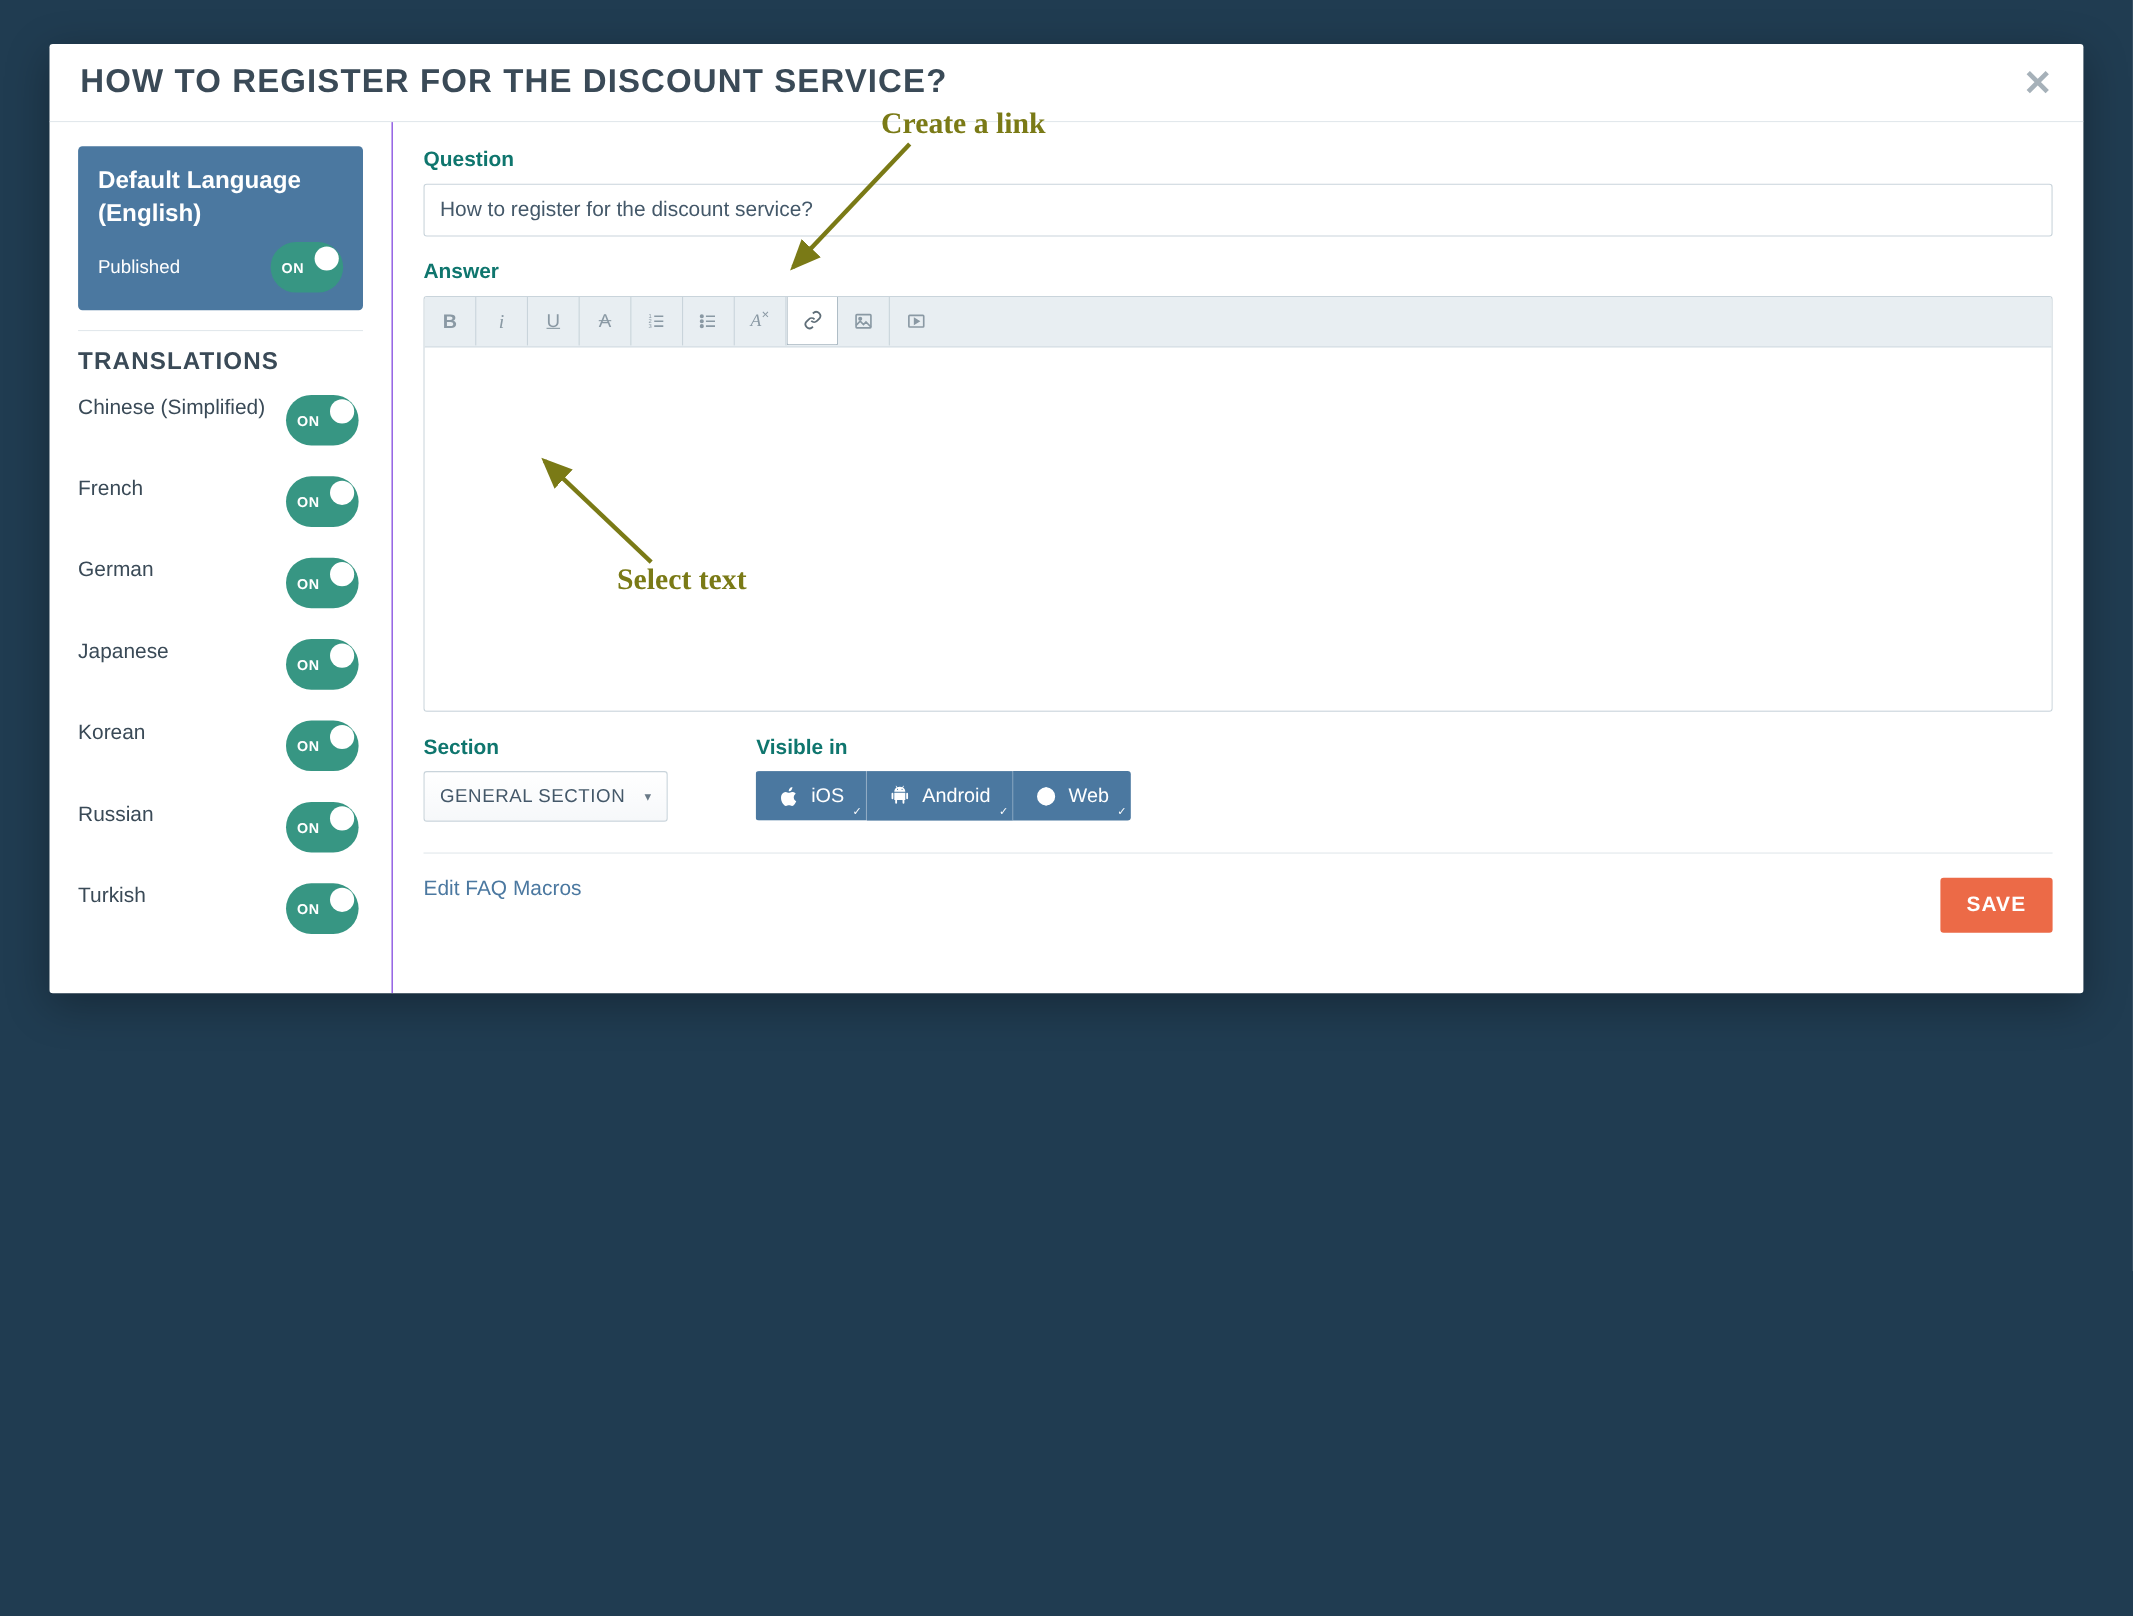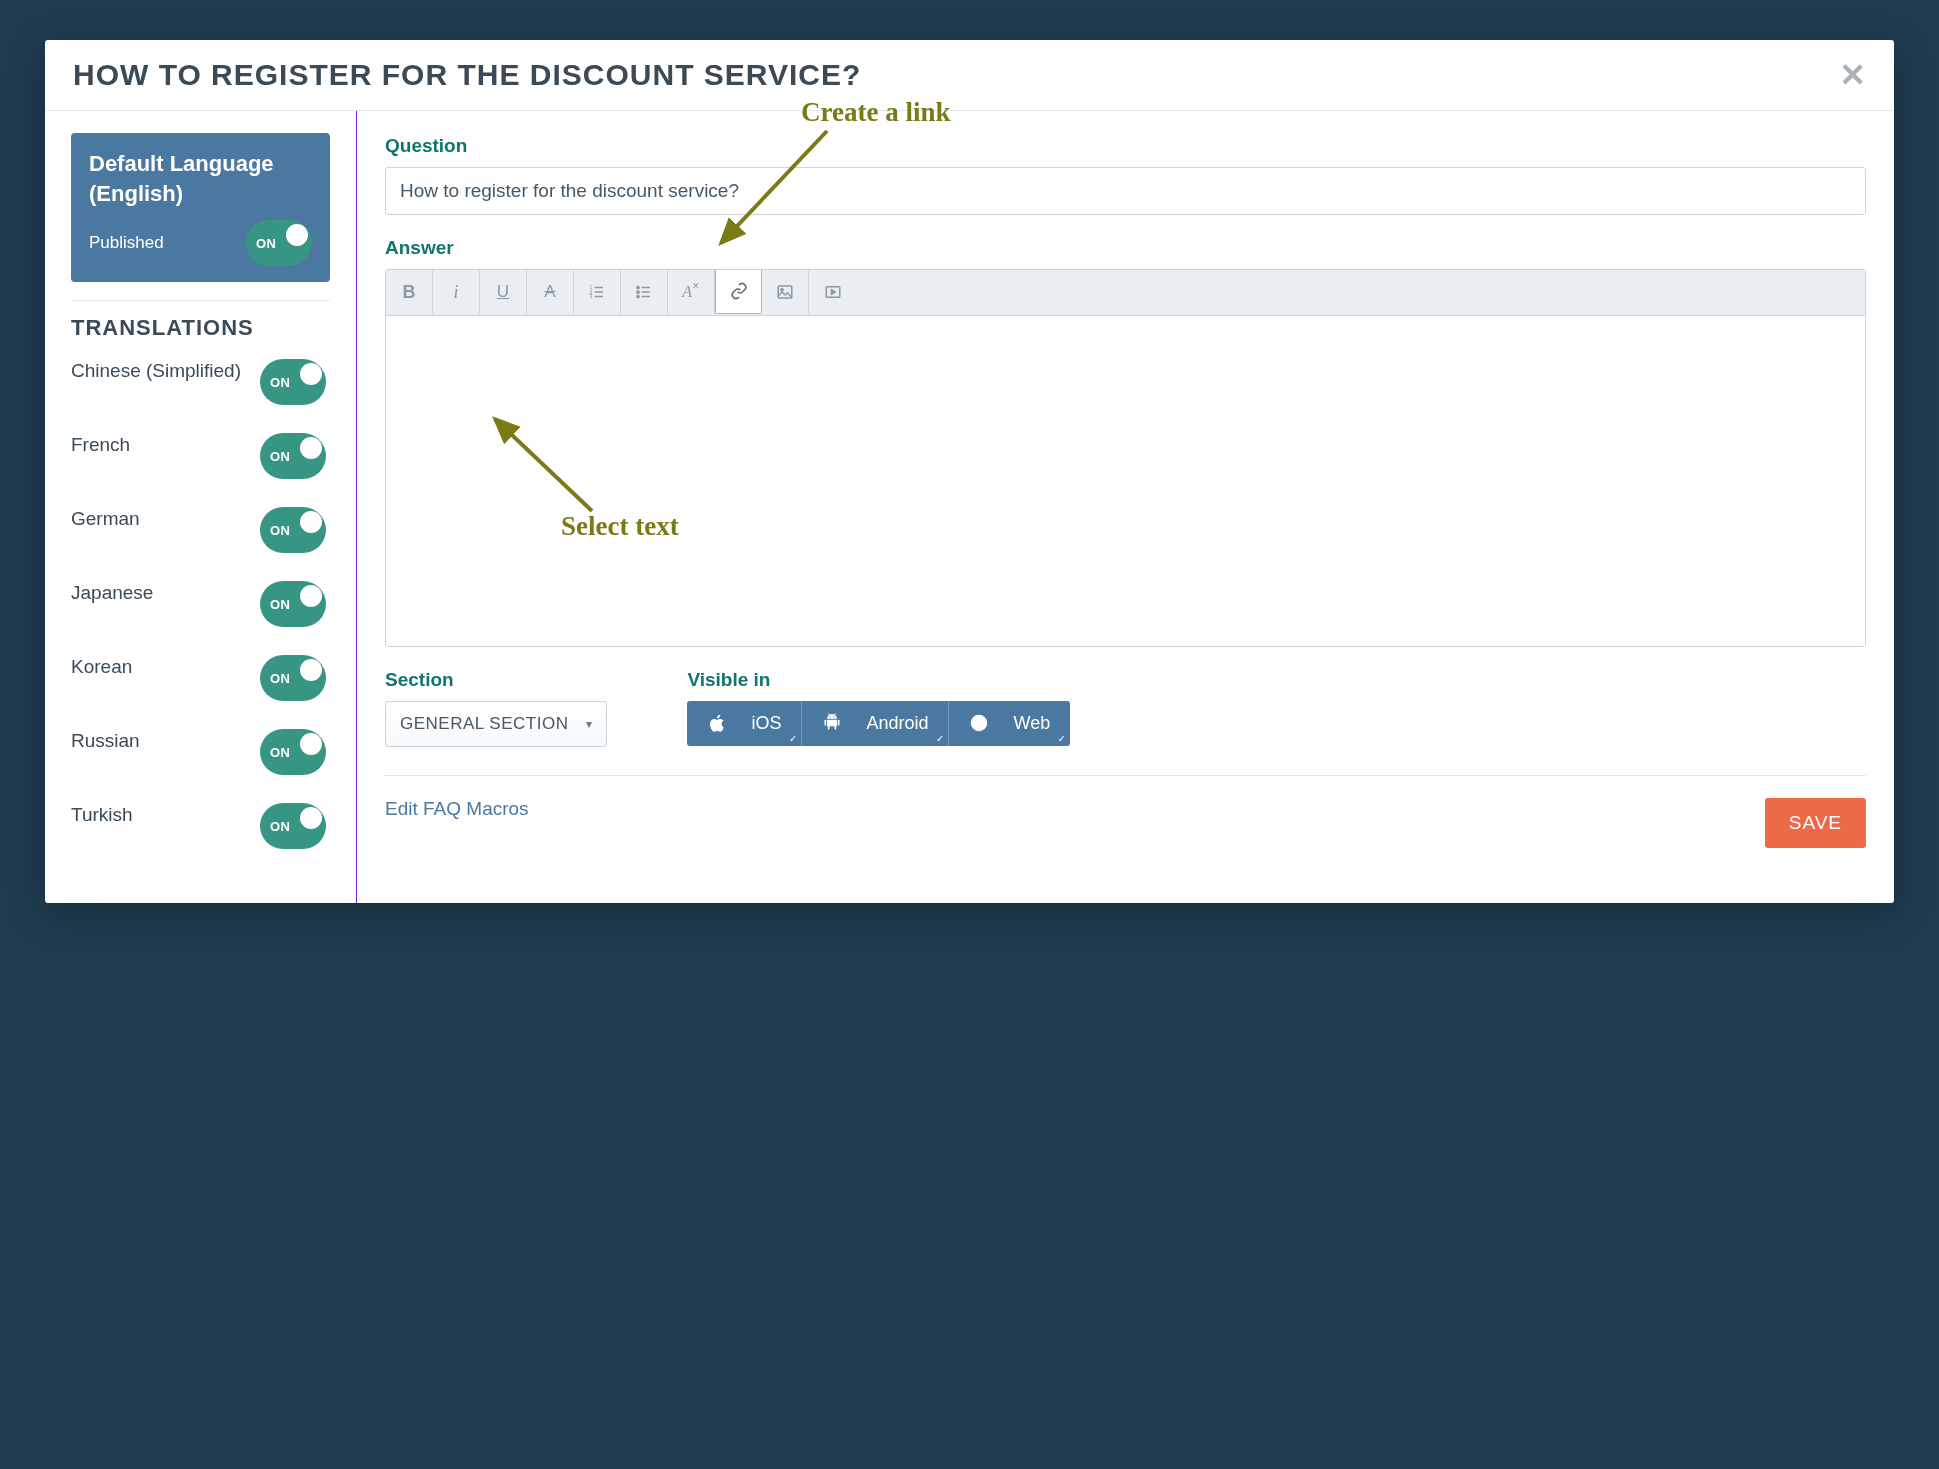--- a/index.html
+++ b/index.html
@@ -30,29 +30,29 @@
   .tbtn.active-link{background:#fff;border:1px solid #a7b6c0;border-top:none;border-radius:0 0 2px 2px;position:relative;top:-1px;height:45px}
   .tbtn svg{width:18px;height:18px}
   .editor-content{min-height:330px;background:#fff;padding:14px 30px;font-size:16px;color:#222;line-height:1.45}
   .editor-content p{margin-bottom:14px}
   .highlight-here{background:#b3d4f5}
   .row-bottom{display:flex;gap:80px;margin-bottom:28px}
   .sec-col{}
   .section-select{border:1px solid #c9d4db;border-radius:3px;padding:12px 38px 12px 14px;font-size:17px;color:#445869;letter-spacing:0.5px;position:relative;cursor:pointer;background:linear-gradient(#fff,#f6f8fa)}
   .section-select::after{content:"▾";position:absolute;right:14px;top:50%;transform:translateY(-50%);color:#6a7a87;font-size:12px}
   .platform-row{display:flex;gap:0}
-  .plat-btn{background:#4b78a0;color:#fff;display:flex;align-items:flex-start;gap:24px;padding:12px 20px;font-size:18px;font-weight:400;cursor:pointer;border-right:1px solid rgba(255,255,255,0.25);position:relative}
+  .plat-btn{background:#4b78a0;color:#fff;display:flex;align-items:center;gap:10px;padding:12px 20px;font-size:18px;font-weight:400;cursor:pointer;border-right:1px solid rgba(255,255,255,0.25);position:relative}
   .plat-btn:first-child{border-radius:3px 0 0 3px}
   .plat-btn:last-child{border-right:none;border-radius:0 3px 3px 0}
   .plat-check{position:absolute;right:4px;bottom:2px;font-size:10px}
   .plat-btn svg{width:20px;height:20px;fill:#fff}
   .hr2{height:1px;background:#e2e8ec;margin-bottom:22px}
   .footer-row{display:flex;align-items:flex-start;justify-content:space-between}
   .macros-link{font-size:19px;color:#4b78a0;cursor:pointer}
-  .save-btn{background:#ec6a47;color:#fff;font-size:19px;font-weight:400;letter-spacing:1px;padding:14px 24px;border-radius:3px;border:none;cursor:pointer}
+  .save-btn{background:#ec6a47;color:#fff;font-size:19px;font-weight:700;letter-spacing:1px;padding:14px 24px;border-radius:3px;border:none;cursor:pointer}
   .annotation{position:absolute;font-family:Georgia,"Times New Roman",serif;font-weight:700;font-size:27px;color:#7a7a16;pointer-events:none}
   .arrow-svg{position:absolute;pointer-events:none}
 </style>
 </head>
 <body>
 
 <div class="modal">
   <div class="modal-header">
     <div class="modal-title">HOW TO REGISTER FOR THE DISCOUNT SERVICE?</div>
     <div class="close-btn">✕</div>

